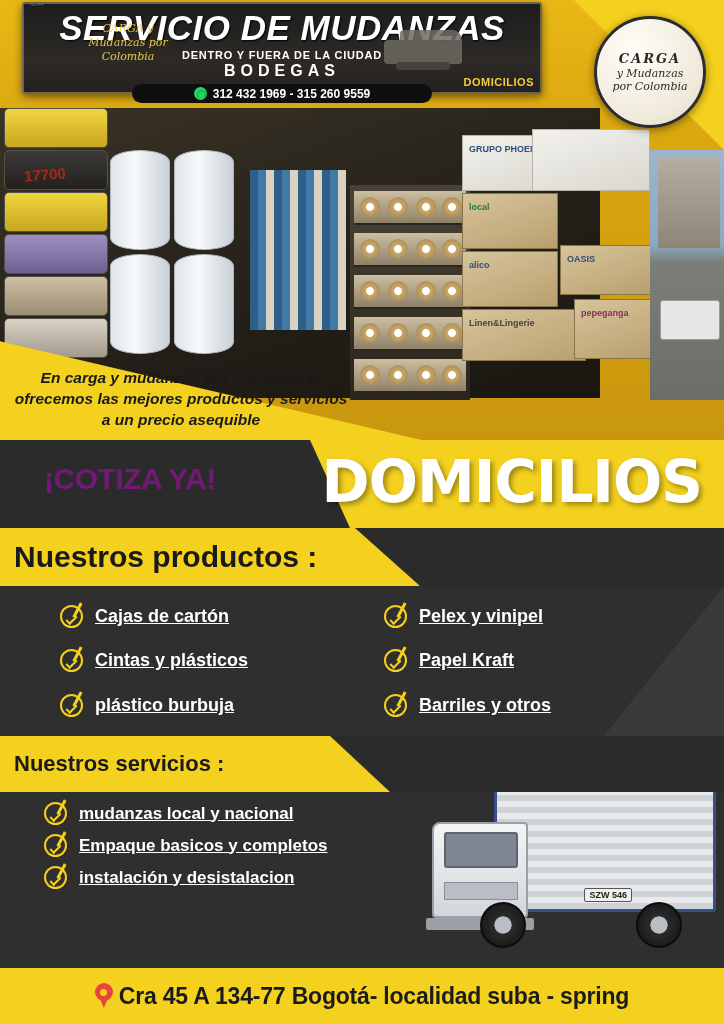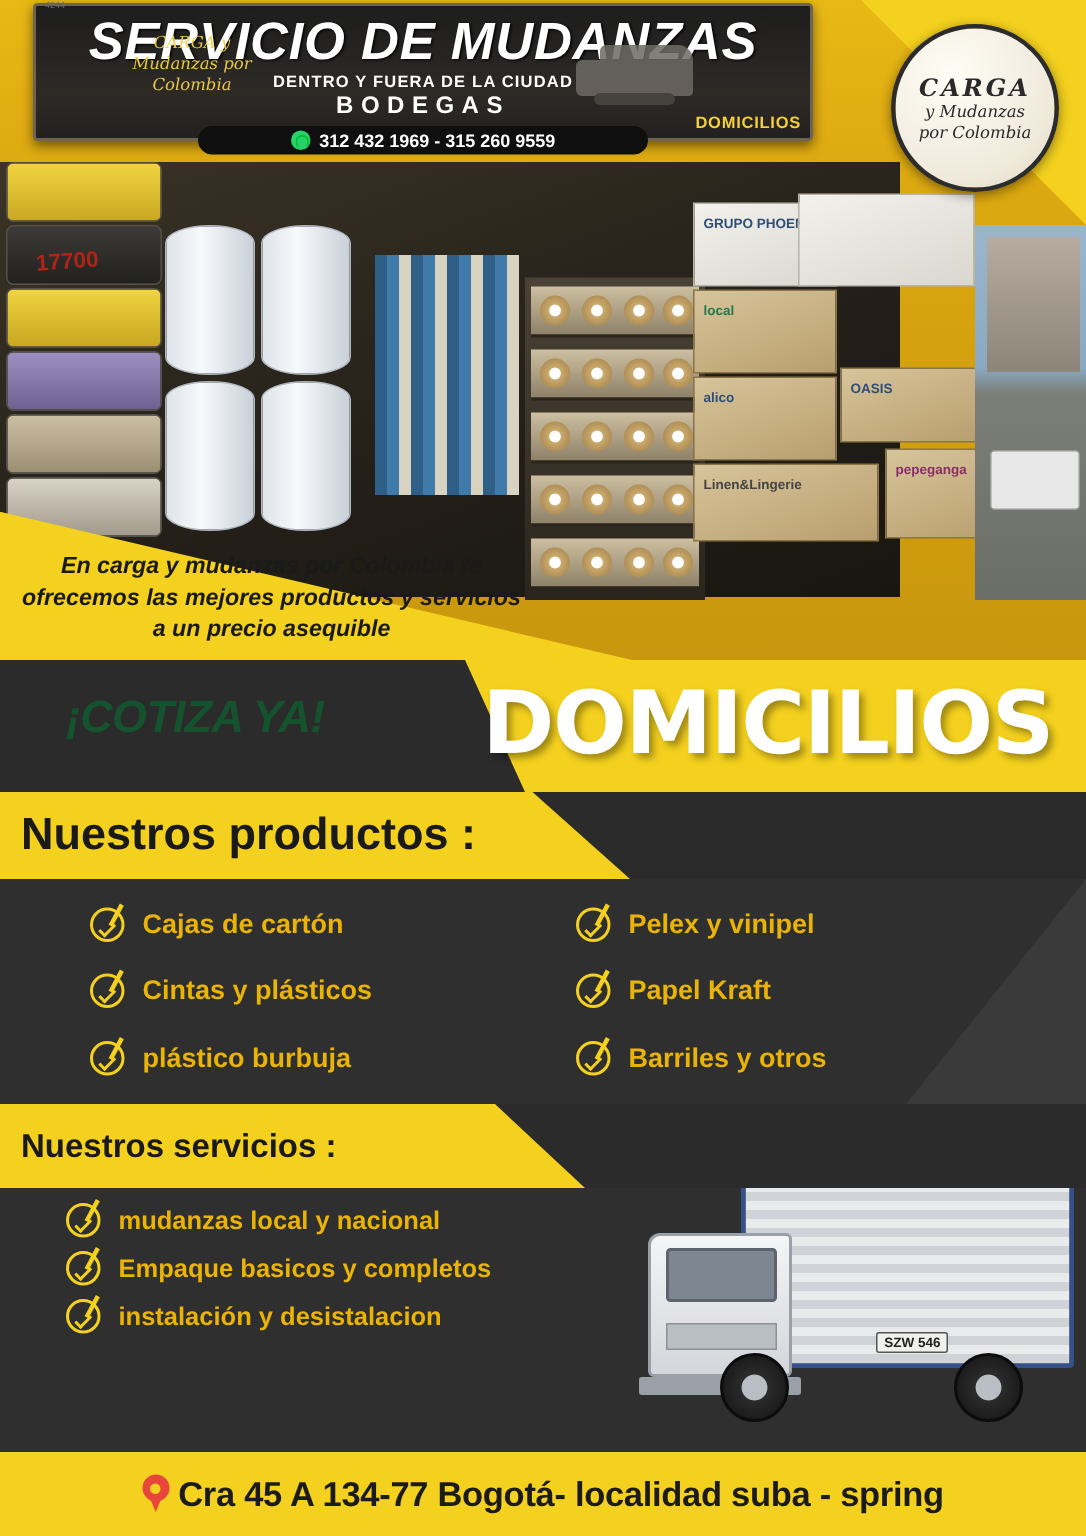--- a/index.html
+++ b/index.html
@@ -86,21 +86,21 @@
     position: absolute; right: 18px; top: 16px;
     width: 112px; height: 112px; border-radius: 50%;
     background: radial-gradient(circle at 35% 30%, #fffdf6, #efe9da 70%, #ddd4c1);
     border: 3px solid #2c2c2c;
     box-shadow: 0 2px 8px rgba(0,0,0,.45);
     display: flex; flex-direction: column; align-items: center; justify-content: center;
     font-family: "DejaVu Serif", serif; font-style: italic; color: #2a2a2a;
     text-align: center; line-height: 1.2;
     z-index: 4;
   }
-  .badge .b1 { font-size: 16px; letter-spacing: 2px; font-weight: bold; }
+  .badge .b1 { font-size: 13px; letter-spacing: 2px; font-weight: bold; }
   .badge .b2 { font-size: 11px; }
   .badge .b3 { font-size: 11px; }
   .badge-wedge {
     position: absolute; right: 0; top: 0; width: 150px; height: 150px;
     background: #f4d11e;
     clip-path: polygon(100% 0, 100% 100%, 0 0);
     z-index: 2;
   }
 
   
@@ -160,21 +160,21 @@
     background: #f4d11e;
     z-index: 6;
   }
   .dom-band .dark-left {
     position: absolute; left: 0; top: 0; width: 350px; height: 88px;
     background: #2b2b2b;
     clip-path: polygon(0 0, 310px 0, 350px 100%, 0 100%);
   }
   .cotiza {
     position: absolute; left: 44px; top: 22px;
-    font-size: 30px; font-weight: bold; font-style: italic; color: #14532d;
+    font-size: 30px; font-weight: bold; color: #701a75;
     letter-spacing: -.5px;
   }
   .domicilios {
     position: absolute; right: 22px; top: 8px;
     font-size: 58px; font-weight: bold; color: #fff;
     letter-spacing: -1px;
     text-shadow: 3px 3px 5px rgba(0,0,0,.35);
     font-family: "DejaVu Sans", sans-serif;
   }
 
@@ -197,21 +197,21 @@
     background:#3a3a3a;
     clip-path: polygon(100% 0, 100% 100%, 0 100%);
   }
   .prod-grid {
     position: absolute; left: 0; top: 0; width: 724px; height: 150px;
     display: grid; grid-template-columns: 1fr 1fr; grid-template-rows: 1fr 1fr 1fr;
     padding: 8px 16px 8px 60px;
   }
   .item {
     display: flex; align-items: center; gap: 12px;
-    color: #eab308; font-size: 18px; font-weight: bold;
+    color: #ffffff; font-size: 18px; font-weight: bold; text-decoration: underline;
   }
   .chk {
     width: 23px; height: 23px; flex: 0 0 23px;
     border: 2.5px solid #f4d11e; border-radius: 50%;
     position: relative;
   }
   .chk::after{
     content:""; position:absolute; left:4px; top:9px; width:9px; height:4px;
     border-left:2.5px solid #f4d11e; border-bottom:2.5px solid #f4d11e;
     transform: rotate(-45deg);
@@ -376,21 +376,21 @@
     </div>
     <div class="box" style="left:0;top:116px;width:96px;height:56px">
       <div class="box-lbl" style="color:#2f4f7a">alico</div>
     </div>
     <div class="box" style="left:98px;top:110px;width:92px;height:50px">
       <div class="box-lbl" style="color:#2f4f7a">OASIS</div>
     </div>
     <div class="box" style="left:0;top:174px;width:124px;height:52px">
       <div class="box-lbl" style="color:#444">Linen&amp;Lingerie</div>
     </div>
-    <div class="box" style="left:128px;top:164px;width:80px;height:60px">
+    <div class="box" style="left:112px;top:164px;width:80px;height:60px">
       <div class="box-lbl" style="color:#8a2f6a">pepeganga</div>
     </div>
     <div class="box white" style="left:70px;top:-6px;width:118px;height:62px"></div>
   </div>
 
   <div class="street"></div>
   <div class="bldg"></div>
   <div class="van"></div>
 
   <div class="sign">

